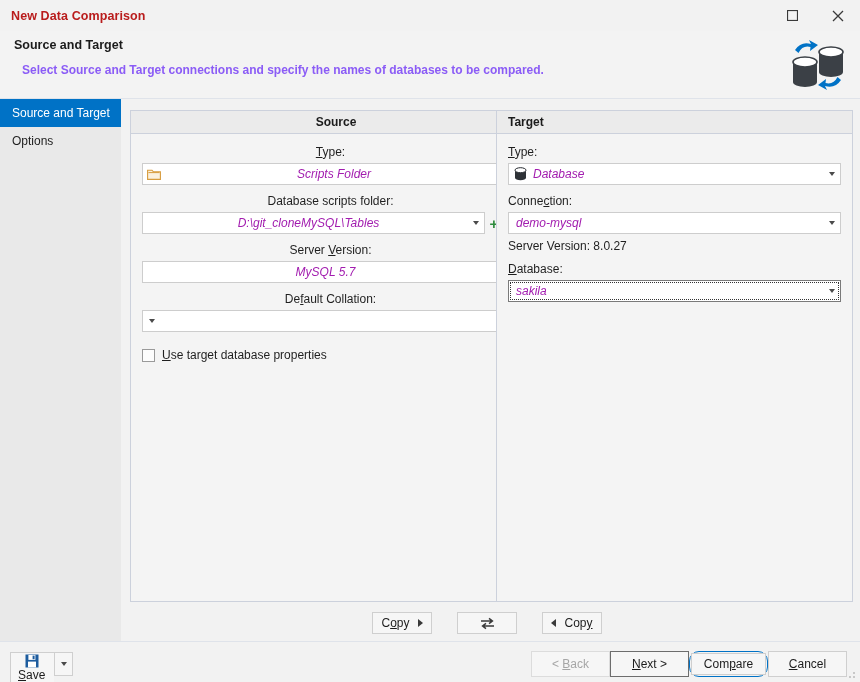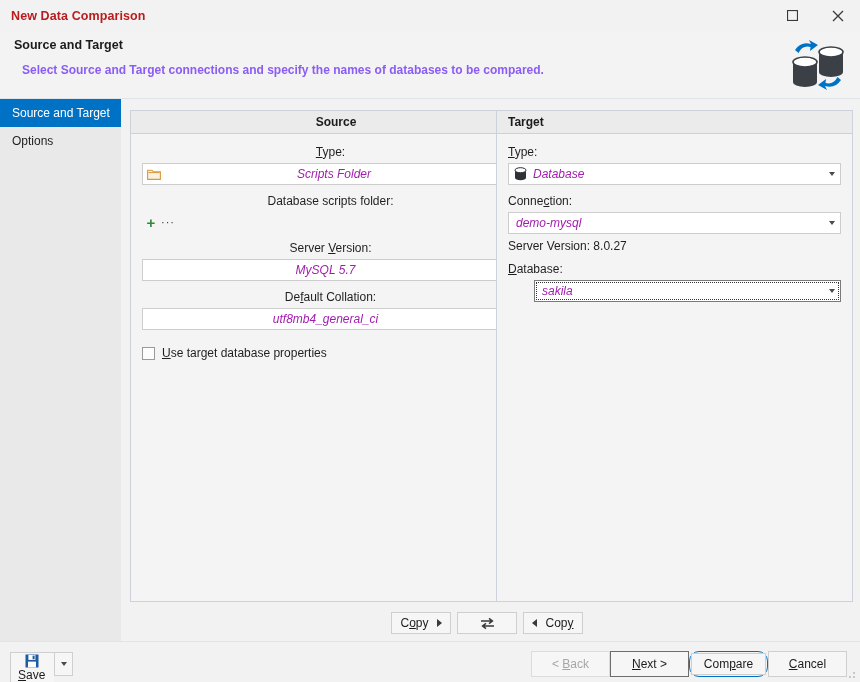--- a/index.html
+++ b/index.html
@@ -187,21 +187,20 @@
   .caret {
     width: 0; height: 0;
     border-left: 3.5px solid transparent;
     border-right: 3.5px solid transparent;
     border-top: 4px solid #4a4a4a;
   }
   .combo.focused {
     border: 1px solid #7a7a7a;
     outline: 1px dotted #333;
     outline-offset: -3px;
-    margin-left: 26px;
   }
 
   .path-row { display: flex; align-items: center; }
   .path-row .combo { flex: 1; }
   .mini-btn {
     width: 16px;
     height: 20px;
     margin-left: 1px;
     display: flex;
     align-items: center;
@@ -247,21 +246,21 @@
 
   
   .copy-bar {
     position: absolute;
     top: 513px;
     left: 0;
     width: 732px;
     display: flex;
     justify-content: center;
     align-items: flex-start;
-    gap: 6px;
+    gap: 25px;
   }
   .btn {
     background: #f6f6f6;
     border: 1px solid #cfcfcf;
     font-size: 12px;
     color: #1c1c1c;
     display: flex;
     align-items: center;
     justify-content: center;
     box-sizing: border-box;
@@ -419,39 +418,44 @@
             </svg>
           </span>
           <span class="val">Scripts Folder</span>
           <span class="arrow-btn">
               <i class="caret"></i>
             </span>
         </div>
 
         <div class="field-label">Database scripts folder:</div>
         <div class="path-row">
+          <div class="combo">
+            <span class="val">D:\git_cloneMySQL\Tables</span>
+            <span class="arrow-btn">
+                <i class="caret"></i>
+              </span>
+          </div>
           <span class="mini-btn">
             <span class="plus">+</span>
           </span>
           <span class="mini-btn">
             <span class="ellipsis">···</span>
           </span>
         </div>
 
         <div class="field-label">Server <u>V</u>ersion:</div>
         <div class="combo">
           <span class="val">MySQL 5.7</span>
           <span class="arrow-btn">
               <i class="caret"></i>
             </span>
         </div>
 
         <div class="field-label">De<u>f</u>ault Collation:</div>
         <div class="combo">
-          <span class="val">utf8mb4_general_ci</span>
           <span class="arrow-btn">
               <i class="caret"></i>
             </span>
         </div>
 
         <div class="check-row">
           <span class="checkbox"></span>
           <span class="check-label"><u>U</u>se target database properties</span>
         </div>
 

